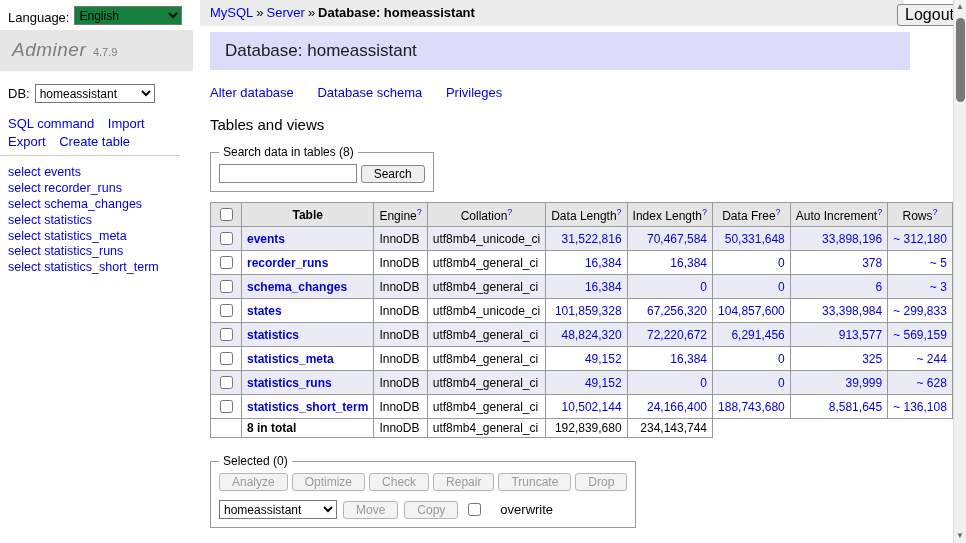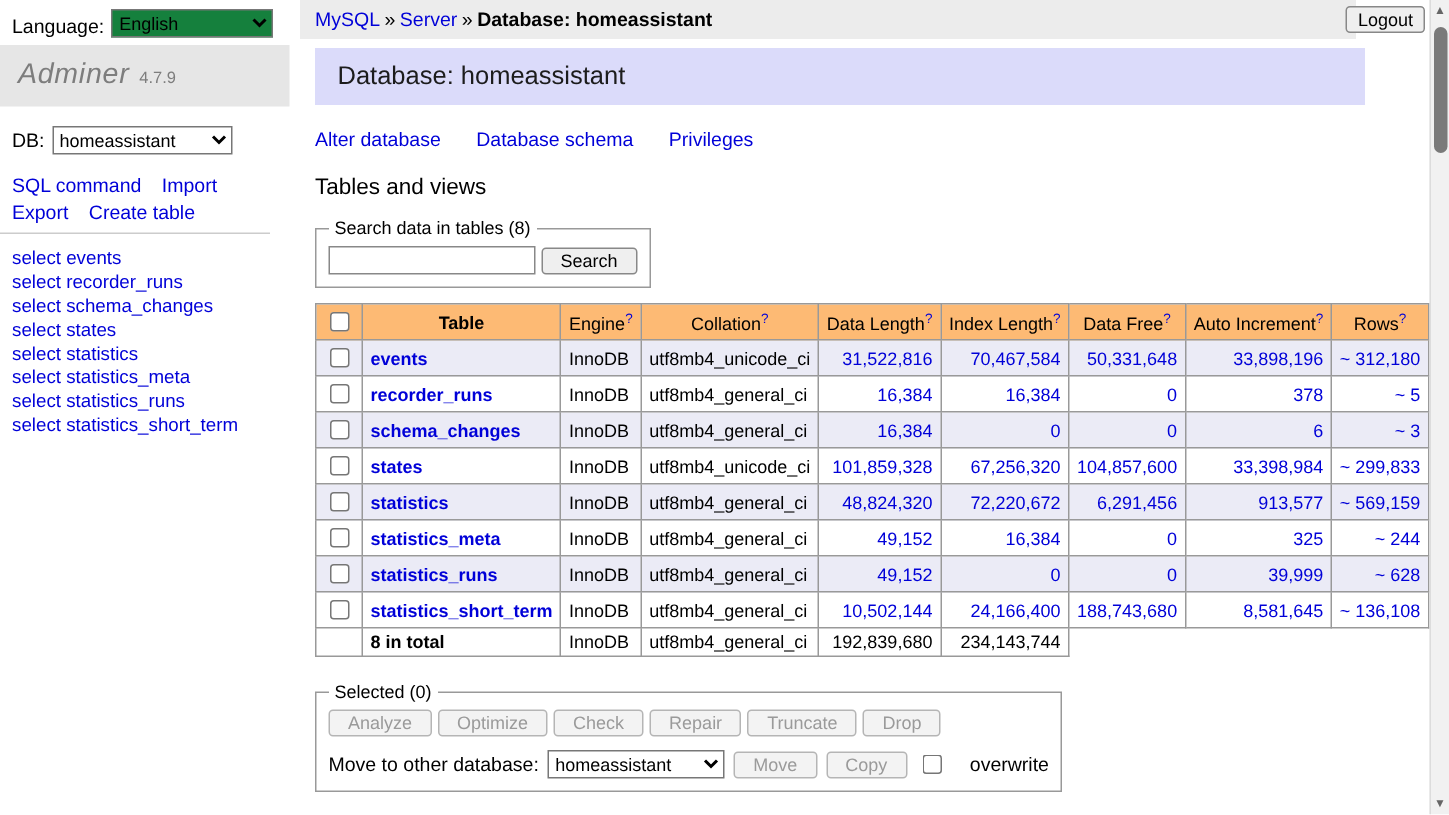--- a/index.html
+++ b/index.html
@@ -14,22 +14,22 @@
   
   .lang-row { position:absolute; top:6px; left:8px; display:flex; align-items:flex-end; gap:5px; }
   .lang-row select { font-size:12px; height:19px; min-width:108px; border:1px solid #777; background:#15803d; }
   .breadcrumb {
     position:absolute; top:0; left:200px; right:62px; height:26px;
     background:#ececec; padding:5px 10px; white-space:nowrap;
   }
   .breadcrumb .sep { color:#000; margin:0 3px; }
   .breadcrumb .current { font-weight:bold; color:#000; }
   .logout-btn {
-    position:absolute; top:4px; right:16px;
-    font-size:12px; padding:1px 7px; background:#efefef; border:1px solid #888; border-radius:3px;
+    position:absolute; top:4px; right:4px;
+    font-size:16px; padding:1px 7px; background:#efefef; border:1px solid #888; border-radius:3px;
     font-family:"Liberation Sans", sans-serif;
   }
 
   
   .sidebar { position:absolute; top:30px; left:0; width:193px; }
   .brand { background:#e6e6e6; padding:9px 12px 10px; }
   .brand-name { font-style:italic; color:#7d7d7d; font-size:19px; letter-spacing:0.5px; }
   .brand-ver { font-size:11px; color:#7d7d7d; margin-left:3px; }
   .db-row { padding:13px 8px 4px; display:flex; align-items:center; gap:5px; }
   .db-row select { font-size:12px; height:19px; width:120px; border:1px solid #777; background:#fff; }
@@ -49,21 +49,21 @@
   legend { font-size:12px; padding:0 4px; }
   .search-fs input[type=text] { width:138px; height:19px; border:1px solid #888; font-size:12px; padding:1px 3px; }
   button.small {
     font-size:12px; padding:1px 12px; background:#efefef; border:1px solid #888; border-radius:3px;
     font-family:"Liberation Sans", sans-serif; color:#000;
   }
   button.small:disabled { color:#9a9a9a; border-color:#b5b5b5; background:#f3f3f3; }
 
   table.db { border-collapse:collapse; margin-top:10px; font-size:12px; }
   table.db th, table.db td { border:1px solid #999; padding:2px 5px; height:17px; white-space:nowrap; }
-  table.db thead td, table.db thead th { background:#fdba74; text-align:center; font-weight:normal;margin-top:24px; }
+  table.db thead td, table.db thead th { background:#e5e5e5; text-align:center; font-weight:normal;margin-top:24px; }
   table.db thead th.c-table { font-weight:bold; }
   table.db tbody tr:nth-child(odd) { background:#ebebf6; }
   table.db tbody th { text-align:left; background:transparent; }
   table.db .tname { font-weight:bold; }
   table.db td.num { text-align:right; }
   table.db .c-check { width:20px; text-align:center; }
   table.db .c-table { width:118px; }
   table.db .c-engine { width:46px; }
   table.db .c-coll { width:100px; }
   table.db .c-dlen { width:68px; }
@@ -122,21 +122,20 @@
   <p class="side-actions">
     <a href="#">SQL command</a>
     <a href="#">Import</a>
     <a href="#">Export</a>
     <a href="#">Create table</a>
   </p>
   <p class="side-tables">
     <a href="#">select events</a>
     <a href="#">select recorder_runs</a>
     <a href="#">select schema_changes</a>
-    <a href="#">select states</a>
     <a href="#">select statistics</a>
     <a href="#">select statistics_meta</a>
     <a href="#">select statistics_runs</a>
     <a href="#">select statistics_short_term</a>
   </p>
 </div>
 
 <div class="content">
   <h2 class="db-title">Database: homeassistant</h2>
 
@@ -283,21 +282,20 @@
     <legend>Selected (0)</legend>
     <div class="btn-row">
       <button class="small" disabled="">Analyze</button>
       <button class="small" disabled="">Optimize</button>
       <button class="small" disabled="">Check</button>
       <button class="small" disabled="">Repair</button>
       <button class="small" disabled="">Truncate</button>
       <button class="small" disabled="">Drop</button>
     </div>
     <div class="move-row">
-      <span>Move to other database:</span>
       <select>
         <option>homeassistant</option>
       </select>
       <button class="small" disabled="">Move</button>
       <button class="small" disabled="">Copy</button>
       <span class="overwrite-wrap">
         <input type="checkbox" style="">
         <span>overwrite</span>
       </span>
     </div>

